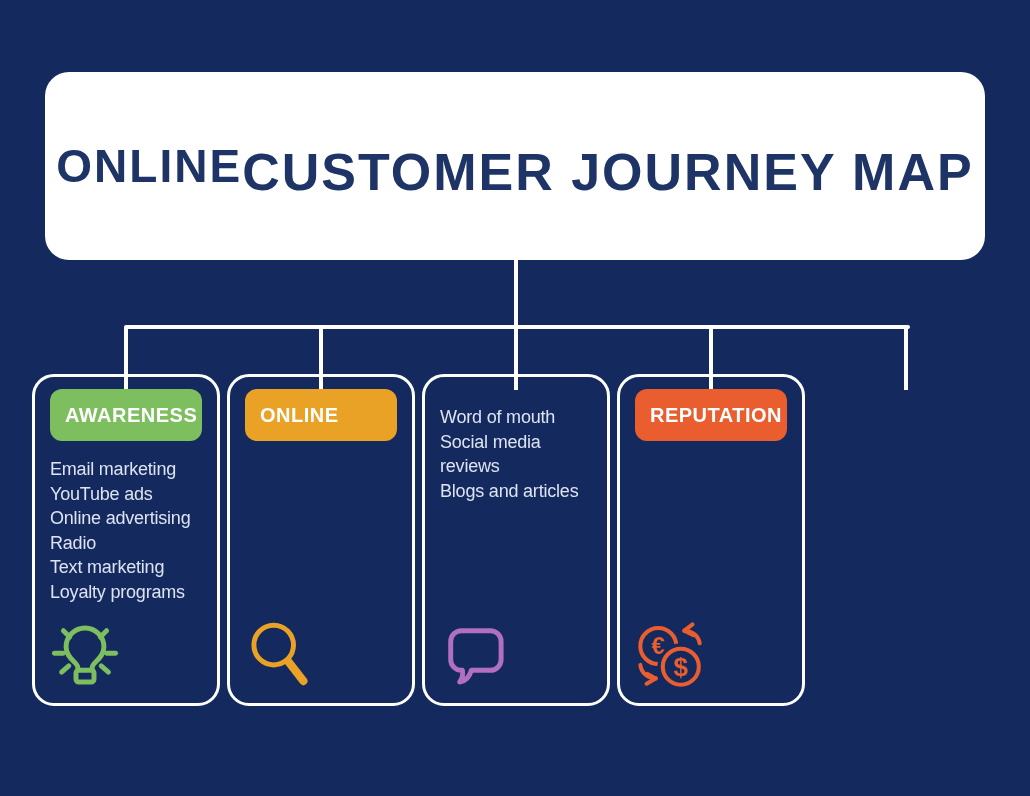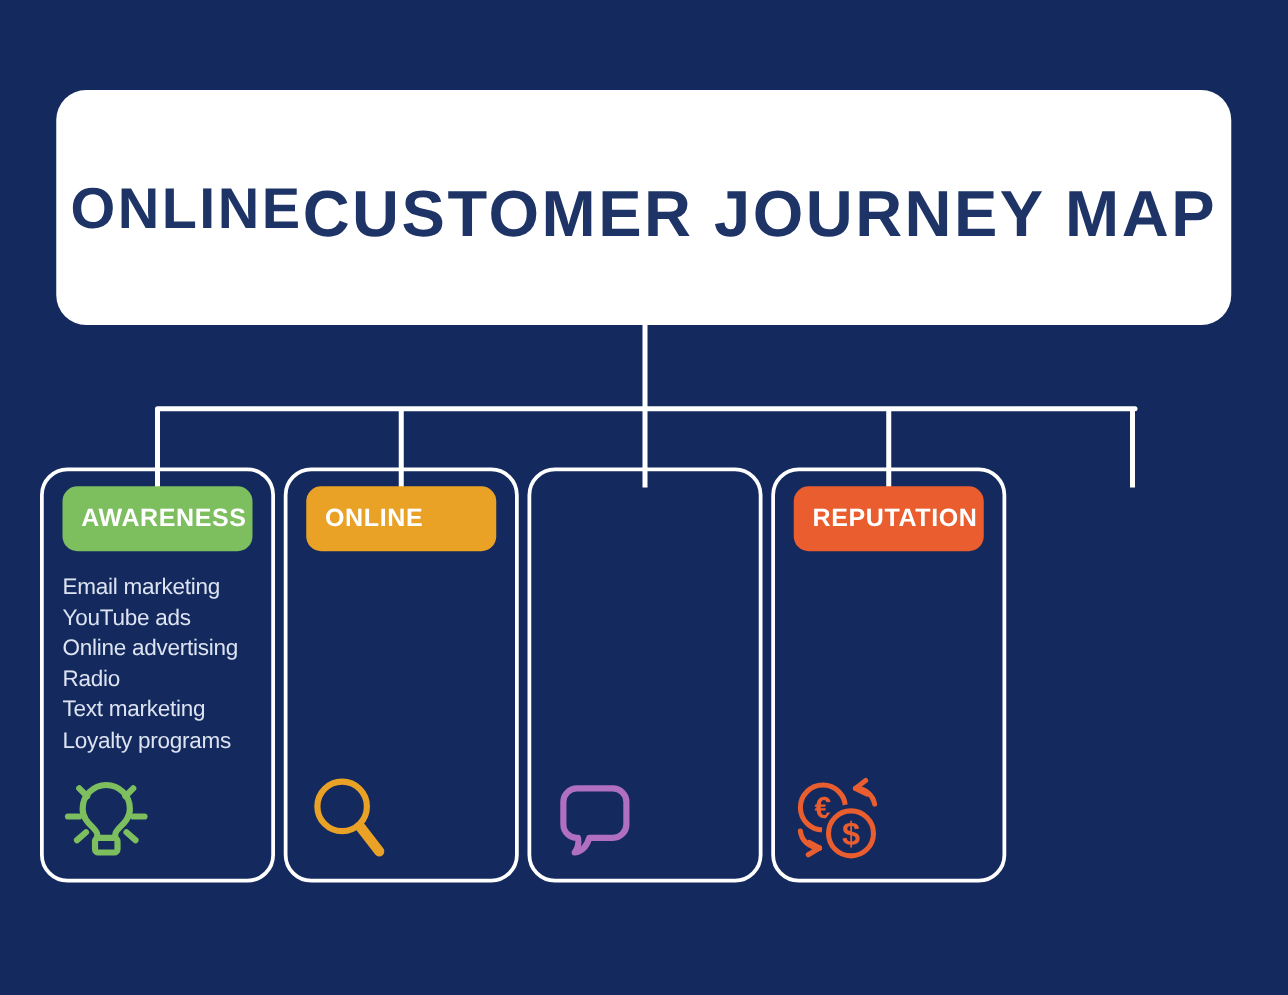--- a/index.html
+++ b/index.html
@@ -82,20 +82,23 @@
         <svg viewBox="0 0 80 80">
           <g class="icon-stroke">
             <circle cx="33" cy="29" r="22" stroke-width="5.5"></circle>
             <path d="M49 47 L66 69" stroke-width="9"></path>
           </g>
         </svg>
       </div>
     </article>
 
     <article class="card" style="--accent: #B06FC1;">
+      <div class="card-list">Word of mouth
+Social media reviews
+Blogs and articles</div>
       <div class="card-icon">
         <svg viewBox="0 0 80 80">
           <g class="icon-stroke" stroke-width="5.5">
             <path d="M25 13 h32 a12 12 0 0 1 12 12 v20 a12 12 0 0 1 -12 12 H36 C34 64 30 69 23 70 C26 66 27 62 26 57 a12 12 0 0 1 -13 -12 V25 a12 12 0 0 1 12 -12 z"></path>
           </g>
         </svg>
       </div>
     </article>
 
     <article class="card" style="--accent: #E95D2F;">

